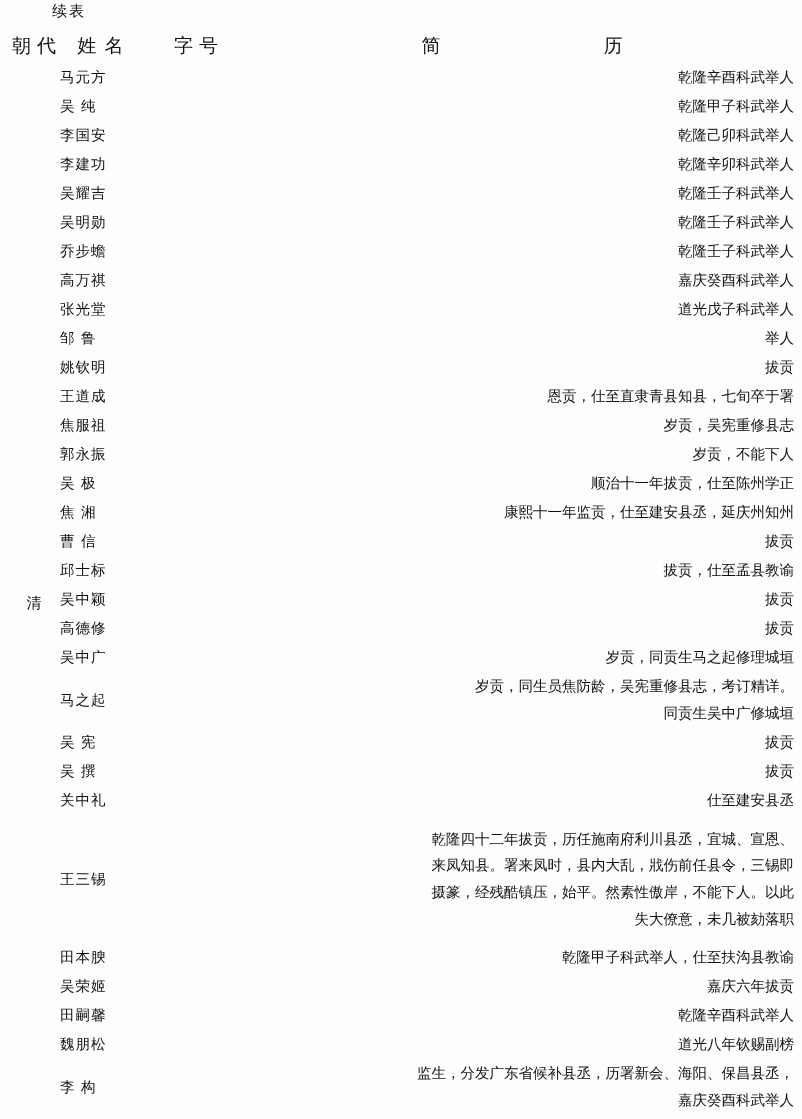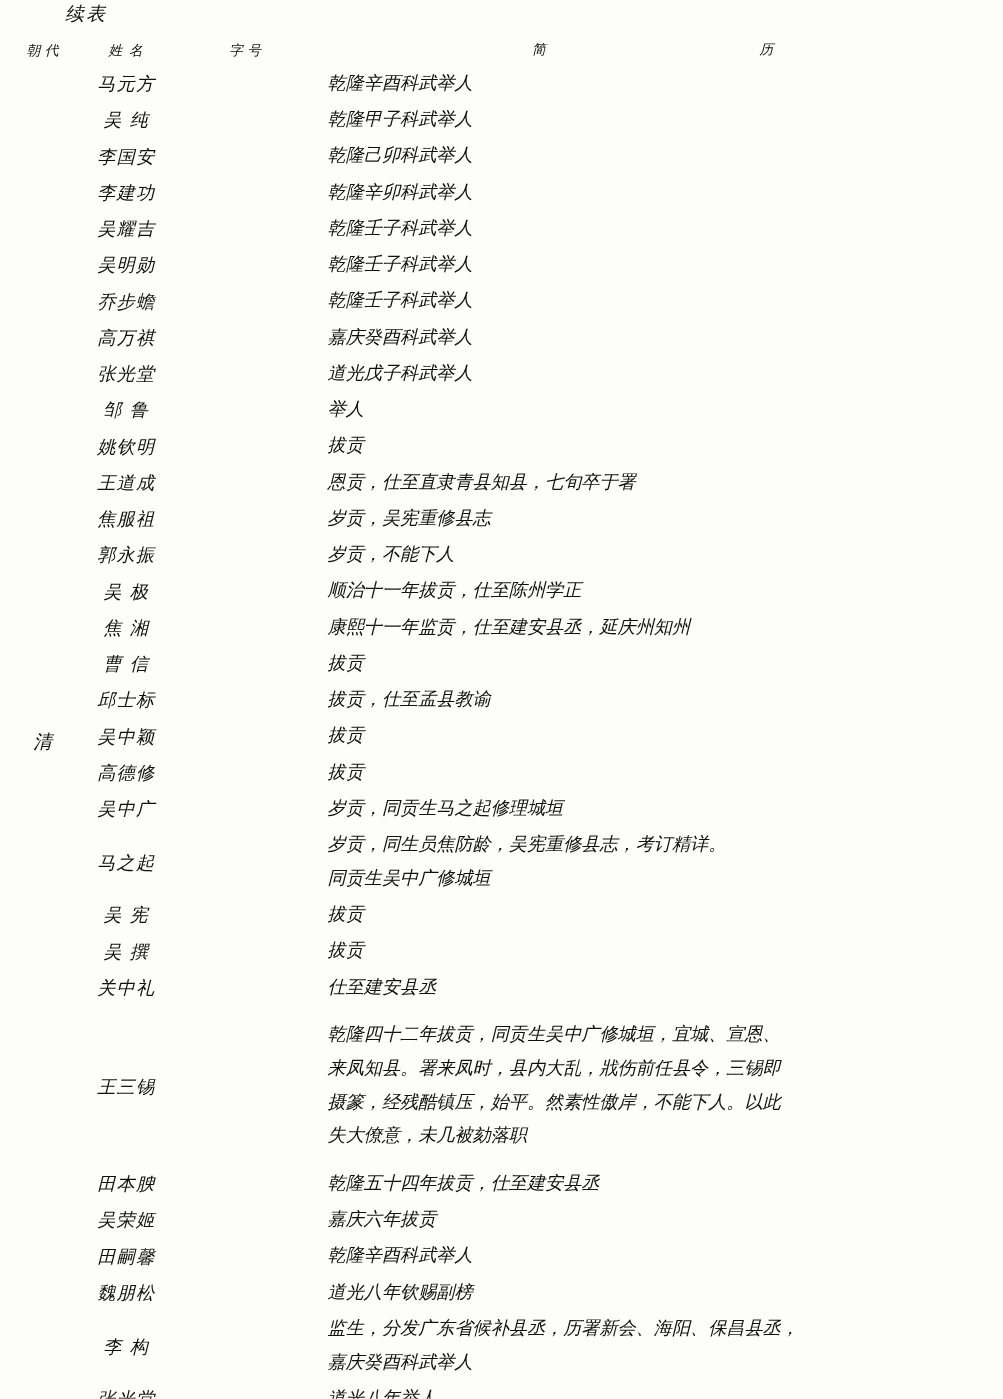--- a/index.html
+++ b/index.html
@@ -14,21 +14,20 @@
     color: #101010;
     position: relative;
     overflow: hidden;
   }
   .page {
     position: relative;
     width: 802px;
     height: 1119px;
     box-sizing: border-box;
     padding: 0;
-    font-style: italic;
   }
   .continued {
     position: absolute;
     left: 52px;
     top: 2px;
     font-size: 15px;
     letter-spacing: 2px;
     font-family: "DejaVu Sans", "Liberation Sans", sans-serif;
   }
   table.main {
@@ -45,47 +44,46 @@
     padding: 0;
     vertical-align: middle;
   }
   
   .hdr td {
     border-top: 2px solid #111;
     border-bottom: 1px solid #111;
     height: 25px;
     text-align: center;
     font-weight: normal;
-    font-size: 11px;
+    font-size: 19px;
   }
   .row td {
     border-bottom: 1px solid #222;
     height: 29px;
   }
   .col-dyn {
     width: 52px;
     text-align: center;
     border-right: 1px solid #222;
     border-left: 1px solid #222;
   }
   .col-name {
     width: 82px;
-    text-align: center;
     border-right: 1px solid #222;
     letter-spacing: 1px;
   }
   .col-zihao {
     width: 108px;
     text-align: center;
     border-right: 1px solid #222;
   }
   .col-bio {
     border-right: 1px solid #222;
     padding-left: 12px !important;
-    text-align: left;
+    text-align: right;
     line-height: 1.85;
   }
   .hdr .col-bio {
     text-align: center;
     padding-left: 0 !important;
   }
   .hdr-bio-inner {
     display: flex;
     justify-content: space-around;
     padding: 0 90px;
@@ -299,31 +297,31 @@
           <td class="col-name">关中礼</td>
           <td class="col-zihao"></td>
           <td class="col-bio">
             <span class="bio-line">仕至建安县丞</span>
           </td>
         </tr>
         <tr class="row tall6">
           <td class="col-name">王三锡</td>
           <td class="col-zihao"></td>
           <td class="col-bio">
-            <span class="bio-line">乾隆四十二年拔贡，同贡生吴中广修城垣，宜城、宣恩、</span>
+            <span class="bio-line">乾隆四十二年拔贡，历任施南府利川县丞，宜城、宣恩、</span>
             <span class="bio-line">来凤知县。署来凤时，县内大乱，戕伤前任县令，三锡即</span>
             <span class="bio-line">摄篆，经残酷镇压，始平。然素性傲岸，不能下人。以此</span>
             <span class="bio-line">失大僚意，未几被劾落职</span>
           </td>
         </tr>
         <tr class="row">
           <td class="col-name">田本腴</td>
           <td class="col-zihao"></td>
           <td class="col-bio">
-            <span class="bio-line">乾隆五十四年拔贡，仕至建安县丞</span>
+            <span class="bio-line">乾隆甲子科武举人，仕至扶沟县教谕</span>
           </td>
         </tr>
         <tr class="row">
           <td class="col-name">吴荣姬</td>
           <td class="col-zihao"></td>
           <td class="col-bio">
             <span class="bio-line">嘉庆六年拔贡</span>
           </td>
         </tr>
         <tr class="row">

